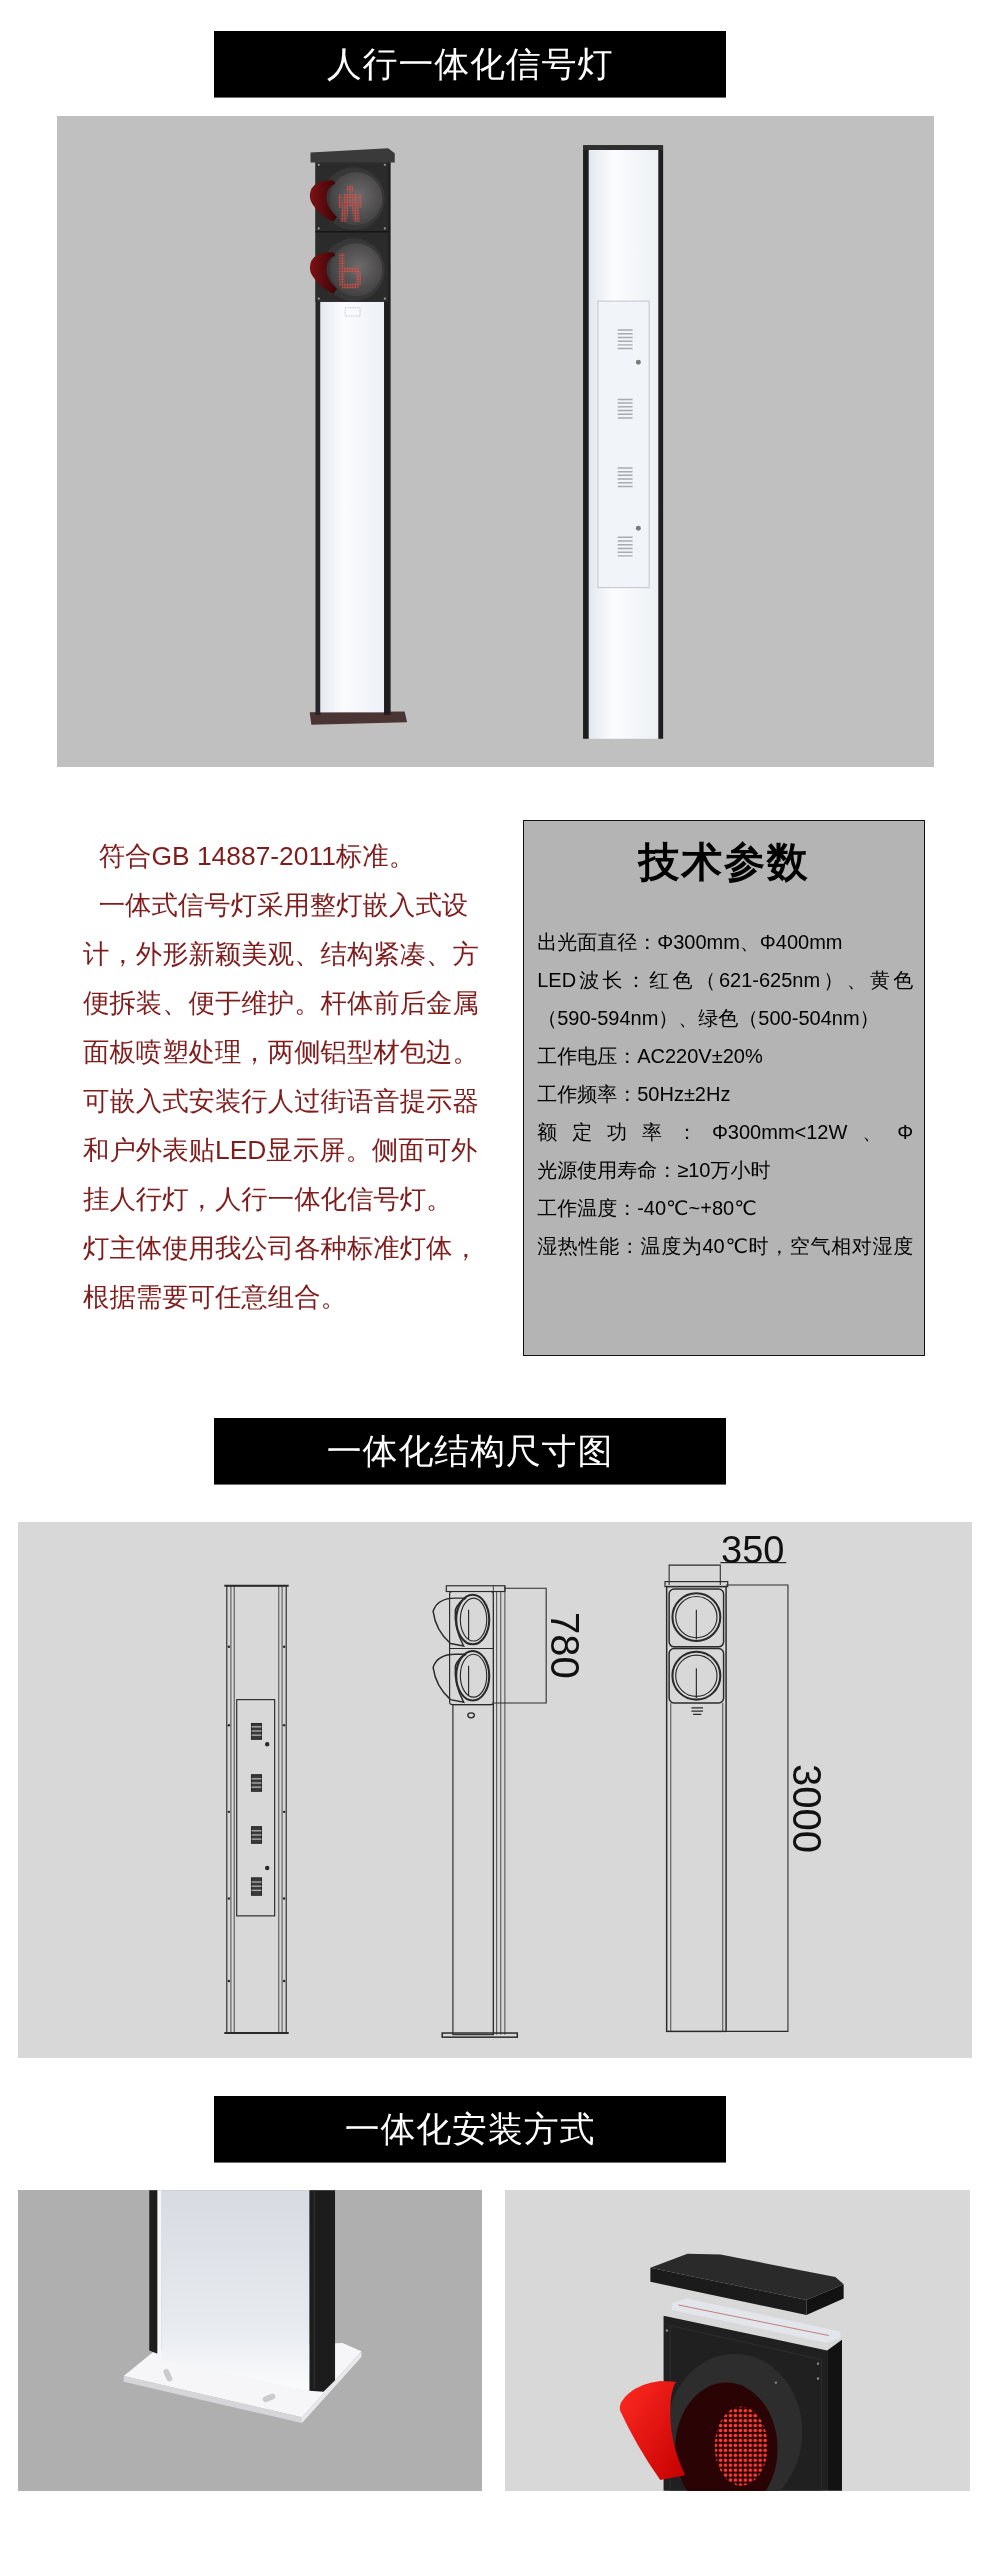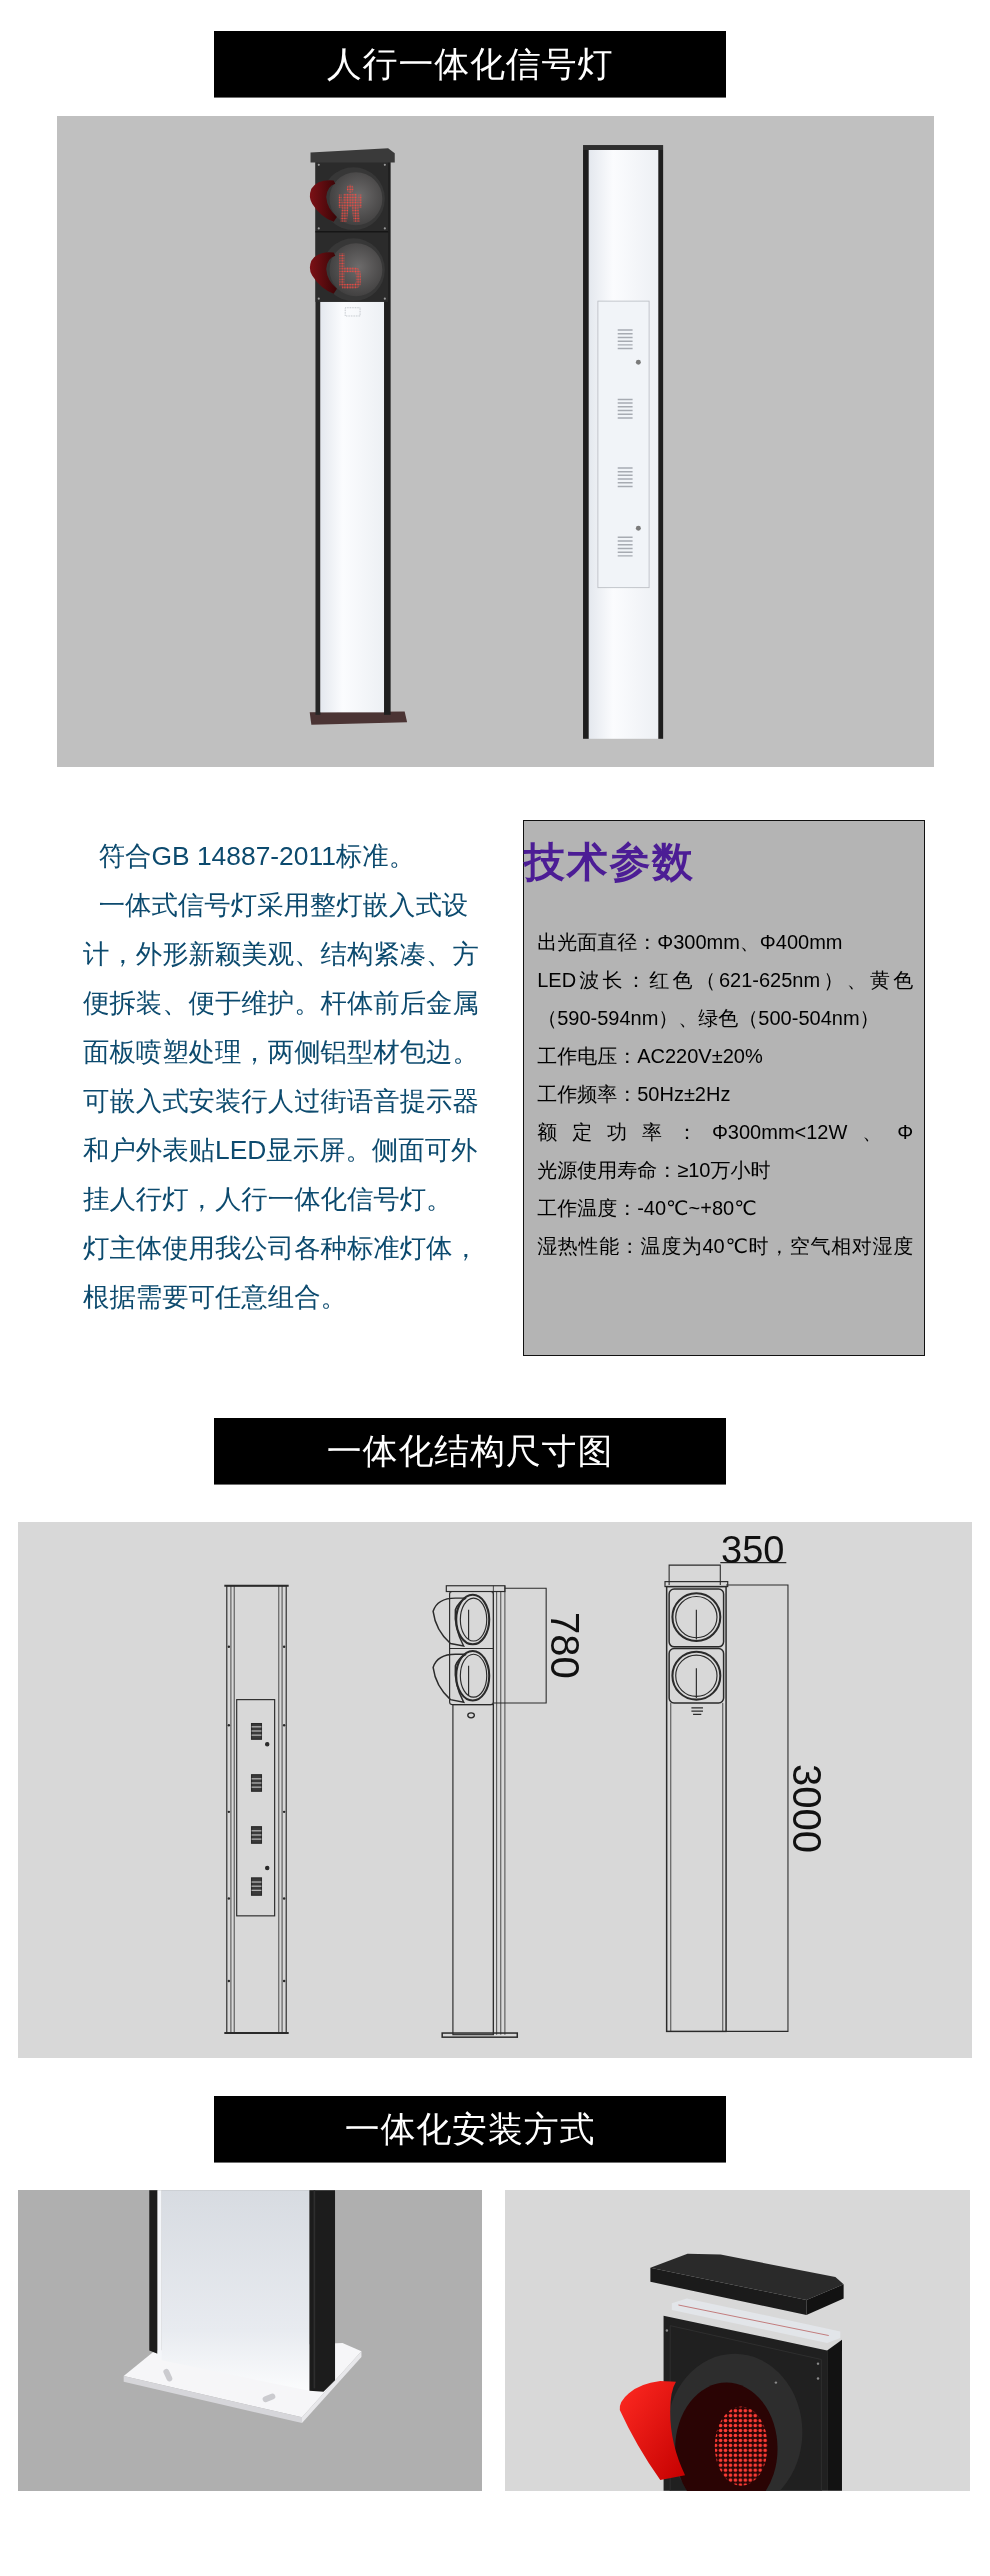--- a/index.html
+++ b/index.html
@@ -11,32 +11,32 @@
     position: absolute; left: 199px; width: 512px; height: 66px;
     background: #000; border-bottom: 1.7px solid #6f6f6f;
     color: #fff; font-size: 35px; line-height: 66px; text-align: center;
     font-family: "DejaVu Sans", sans-serif; font-weight: normal; letter-spacing: 0.8px; margin-left: 15px;
   }
   .panel { position: absolute; overflow: hidden; }
   .panel svg { position: absolute; left: 0; top: 0; display: block; }
 
   .desc {
     position: absolute; left: 83px; top: 832px; width: 413px;
-    font-size: 26.4px; line-height: 49px; color: #0c4a6e; white-space: nowrap;
+    font-size: 26.4px; line-height: 49px; color: #7f1d1d; white-space: nowrap;
   }
   .desc .line { height: 49px; }
   .desc .indent { padding-left: 15.7px; }
 
   .spec {
     position: absolute; left: 523px; top: 820px; width: 400px; height: 534px;
     border: 1.7px solid #111; background: #b4b4b4;
   }
   .spec-title {
-    position: absolute; left: 0; top: 15.7px; width: 100%; 
-    font-size: 41px; line-height: 50px; font-weight: bold; color: #4c1d95;
+    position: absolute; left: 0; top: 15.7px; width: 100%; text-align: center;
+    font-size: 41px; line-height: 50px; font-weight: bold; color: #000000;
     font-family: "DejaVu Sans", sans-serif; letter-spacing: 1.7px;
   }
   .spec-lines {
     position: absolute; left: 13.2px; top: 102px; width: 376px;
     font-size: 20px; line-height: 38px; color: #000000; white-space: nowrap;
   }
   .spec-line { width: 376px; height: 38px; }
   .spec-line.j { text-align: justify; text-align-last: justify; text-justify: inter-character; }
 
   .dim-label {

